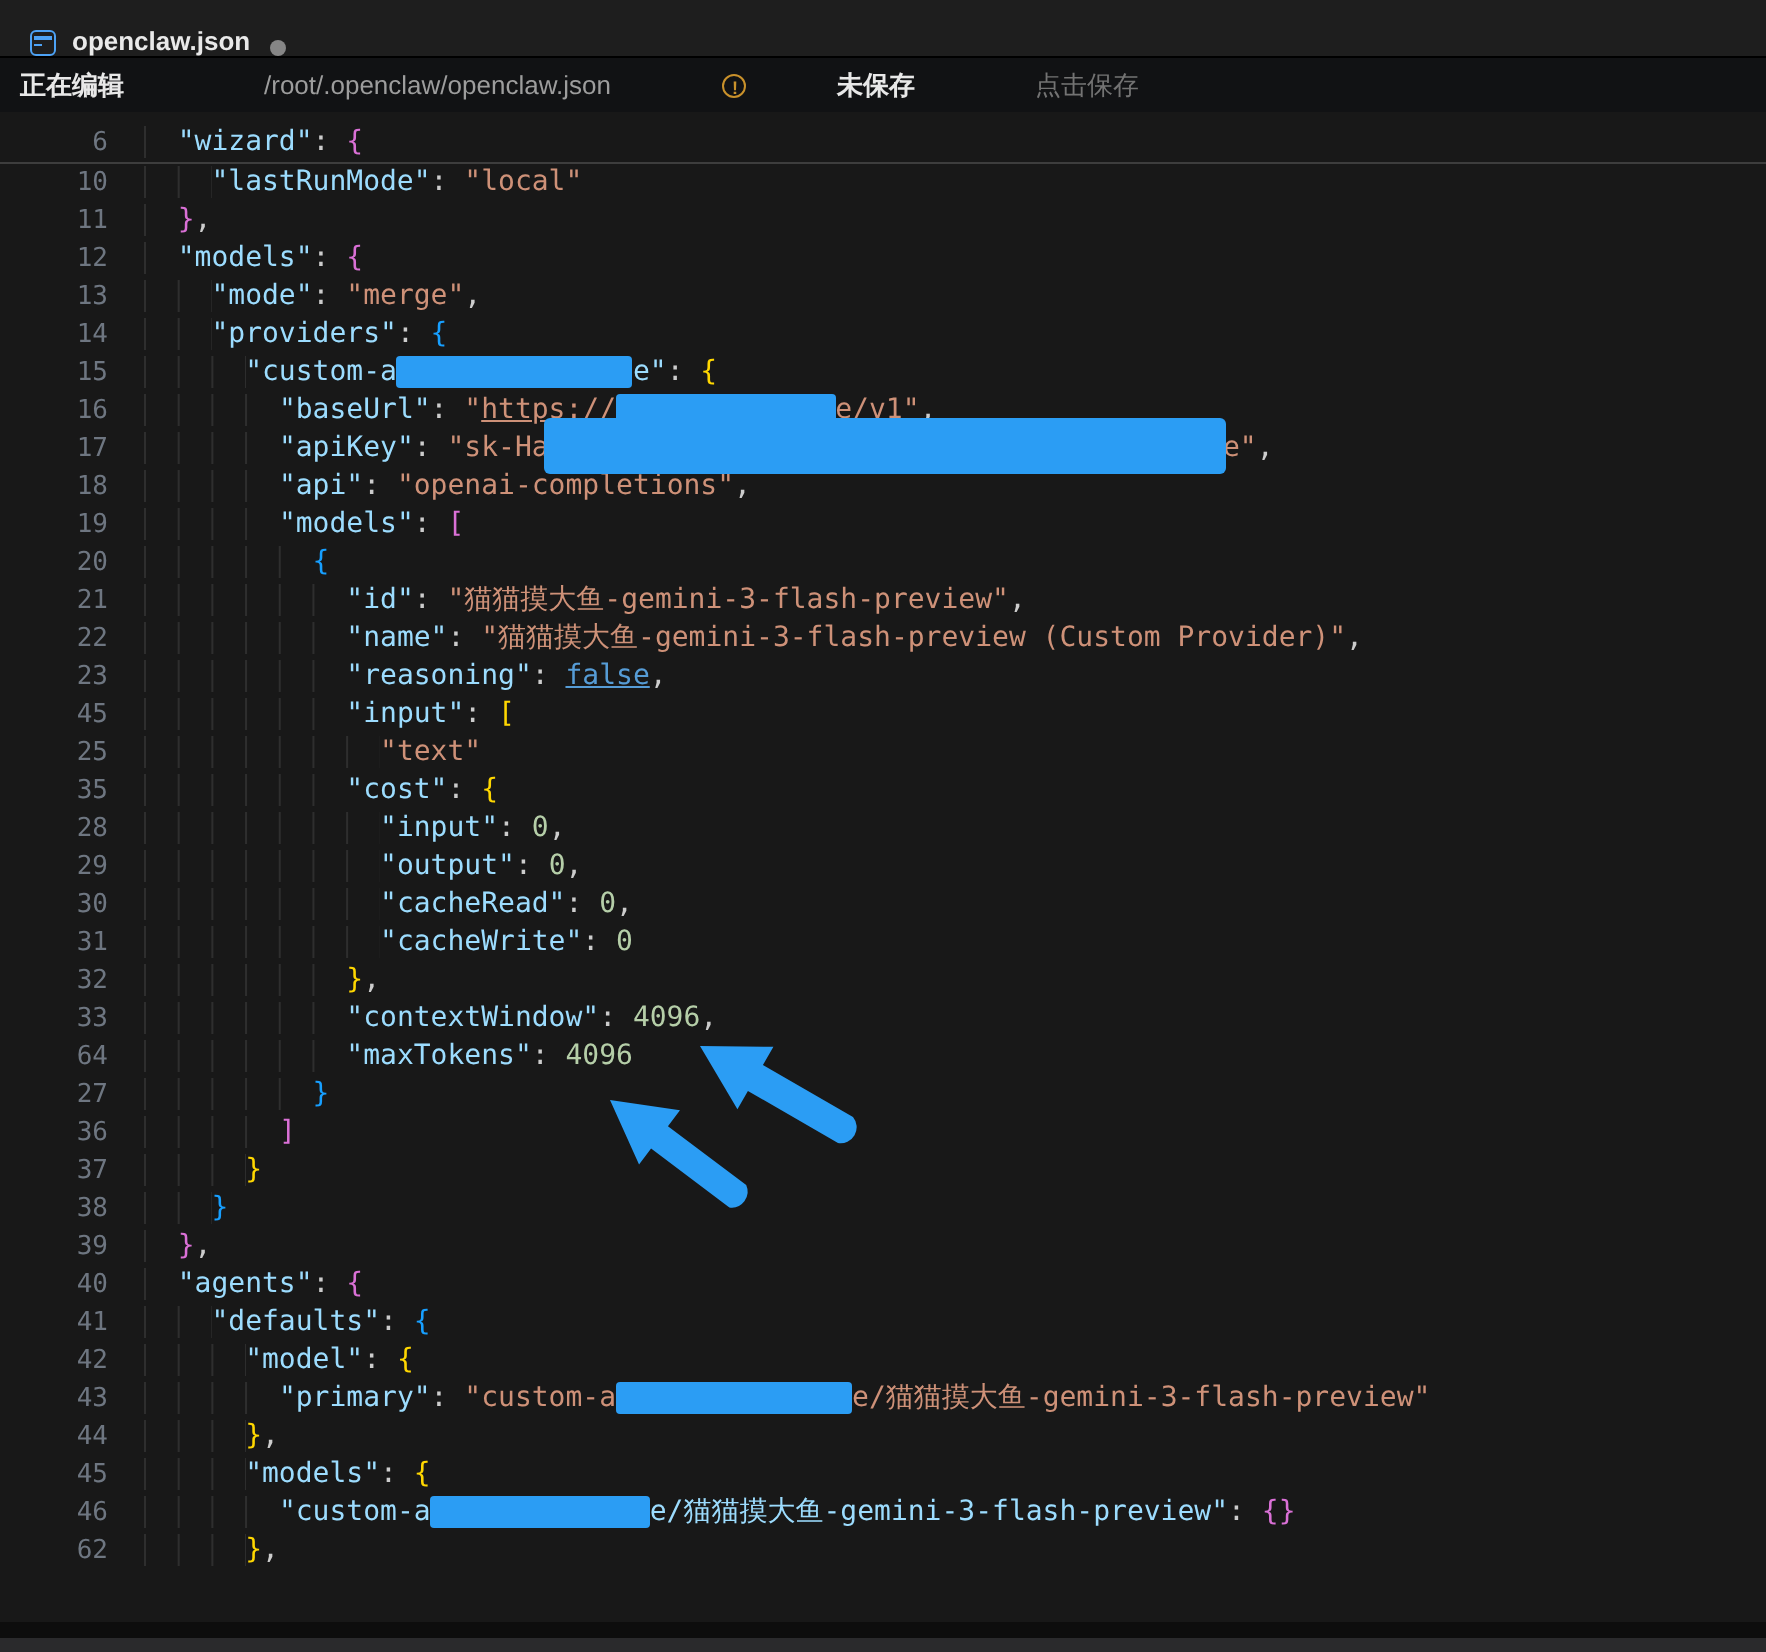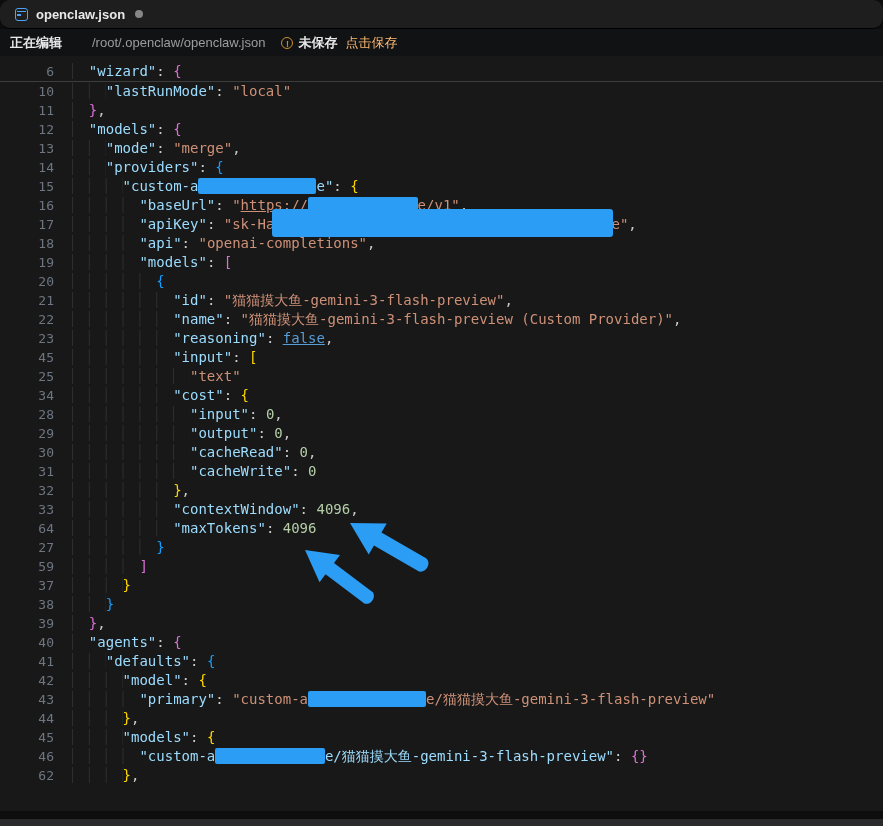--- a/index.html
+++ b/index.html
@@ -1,37 +1,37 @@
 <!DOCTYPE html>
 <html style="--accent: #2b9df4; --c-key: #9cdcfe; --c-str: #ce9178; --c-num: #b5cea8; --c-kw: #569cd6; --c-b1: #ffd700; --c-b2: #da70d6; --c-b3: #179fff; --c-gutter: #6e7681;"><head>
 <meta charset="utf-8">
 <style>
   html,body{margin:0;padding:0;background:#0d0d0d;width:883px;height:826px;overflow:hidden;}
   #app{width:883px;height:826px;position:relative;font-family:"Liberation Sans",sans-serif;}
 
   
-  .tabbar{height:28px;background:#1e1e1e;display:flex;align-items:center;
-          padding-left:15px;border-bottom:1px solid #000;border-radius:10px;}
+  .tabbar{height:28px;background:#1e1e1e;display:flex;align-items:flex-end;
+          padding-left:15px;border-bottom:1px solid #000;}
   .file-icon{width:13px;height:13px;border:1.5px solid #4da2f5;border-radius:3px;
              display:inline-block;position:relative;box-sizing:border-box;}
   .file-icon::before{content:"";position:absolute;left:1px;right:1px;top:2px;height:1.5px;background:#4da2f5;}
   .file-icon::after{content:"";position:absolute;left:1px;width:4px;top:5.5px;height:1.5px;background:#4da2f5;}
   .tab-title{color:#e9e9e9;font-weight:bold;font-size:13px;margin-left:8px;}
   .mod-dot{width:8px;height:8px;border-radius:50%;background:#868686;margin-left:10px;}
 
   
   .statusrow{height:27px;background:#111214;display:flex;align-items:center;
-             font-size:13px;padding-left:10px;}
+             font-size:13px;padding-left:10px;gap:40px;}
   .st-mode{color:#e8e8e8;font-weight:bold;}
   .st-path{color:#9d9d9d;margin-left:30px;}
   .warn-ic{width:12px;height:12px;border:1.5px solid #c9912b;border-radius:50%;
            color:#c9912b;font-size:9px;font-weight:bold;line-height:12px;text-align:center;
            display:inline-block;margin-left:16px;box-sizing:border-box;}
   .st-unsaved{color:#e8e8e8;font-weight:bold;margin-left:5px;}
-  .st-save{color:#fdba74;margin-left:8px;cursor:pointer;}
+  .st-save{color:#737373;margin-left:20px;cursor:pointer;}
 
   
   .editor{position:relative;height:755px;background:#181818;overflow:hidden;
           font-family:"DejaVu Sans Mono",monospace;font-size:14px;line-height:19px;}
   #code{padding-top:6px;}
   .line{height:19px;white-space:pre;}
   .line.fold{border-bottom:1px solid #3d3d3d;}
   .ln{display:inline-block;width:54px;text-align:right;color:var(--c-gutter);font-size:13px;}
   .codetxt{padding-left:18px;color:#cccccc;}
   .sp{background-image:linear-gradient(to right,#2e2e2e 0,#2e2e2e 1px,transparent 1px);
@@ -86,30 +86,30 @@
         <div class="line"><span class="ln">16</span><span class="codetxt"><span class="sp">        </span><span class="key">"baseUrl"</span><span class="pun">: </span><span class="str">"</span><span class="url">https://</span><span class="red">             </span><span class="url">e/v1</span><span class="str">"</span><span class="pun">,</span></span></div>
         <div class="line"><span class="ln">17</span><span class="codetxt"><span class="sp">        </span><span class="key">"apiKey"</span><span class="pun">: </span><span class="str">"sk-Ha</span><span class="redtall">                                        </span><span class="str">e"</span><span class="pun">,</span></span></div>
         <div class="line"><span class="ln">18</span><span class="codetxt"><span class="sp">        </span><span class="key">"api"</span><span class="pun">: </span><span class="str">"openai-completions"</span><span class="pun">,</span></span></div>
         <div class="line"><span class="ln">19</span><span class="codetxt"><span class="sp">        </span><span class="key">"models"</span><span class="pun">: </span><span class="b2">[</span></span></div>
         <div class="line"><span class="ln">20</span><span class="codetxt"><span class="sp">          </span><span class="b3">{</span></span></div>
         <div class="line"><span class="ln">21</span><span class="codetxt"><span class="sp">            </span><span class="key">"id"</span><span class="pun">: </span><span class="str">"猫猫摸大鱼-gemini-3-flash-preview"</span><span class="pun">,</span></span></div>
         <div class="line"><span class="ln">22</span><span class="codetxt"><span class="sp">            </span><span class="key">"name"</span><span class="pun">: </span><span class="str">"猫猫摸大鱼-gemini-3-flash-preview (Custom Provider)"</span><span class="pun">,</span></span></div>
         <div class="line"><span class="ln">23</span><span class="codetxt"><span class="sp">            </span><span class="key">"reasoning"</span><span class="pun">: </span><span class="kw">false</span><span class="pun">,</span></span></div>
         <div class="line"><span class="ln">45</span><span class="codetxt"><span class="sp">            </span><span class="key">"input"</span><span class="pun">: </span><span class="b1">[</span></span></div>
         <div class="line"><span class="ln">25</span><span class="codetxt"><span class="sp">              </span><span class="str">"text"</span></span></div>
-        <div class="line"><span class="ln">34</span><span class="codetxt"><span class="sp">            </span><span class="key">"cost"</span><span class="pun">: </span><span class="b1">{</span></span></div>
+        <div class="line"><span class="ln">35</span><span class="codetxt"><span class="sp">            </span><span class="key">"cost"</span><span class="pun">: </span><span class="b1">{</span></span></div>
         <div class="line"><span class="ln">28</span><span class="codetxt"><span class="sp">              </span><span class="key">"input"</span><span class="pun">: </span><span class="num">0</span><span class="pun">,</span></span></div>
         <div class="line"><span class="ln">29</span><span class="codetxt"><span class="sp">              </span><span class="key">"output"</span><span class="pun">: </span><span class="num">0</span><span class="pun">,</span></span></div>
         <div class="line"><span class="ln">30</span><span class="codetxt"><span class="sp">              </span><span class="key">"cacheRead"</span><span class="pun">: </span><span class="num">0</span><span class="pun">,</span></span></div>
         <div class="line"><span class="ln">31</span><span class="codetxt"><span class="sp">              </span><span class="key">"cacheWrite"</span><span class="pun">: </span><span class="num">0</span></span></div>
         <div class="line"><span class="ln">32</span><span class="codetxt"><span class="sp">            </span><span class="b1">}</span><span class="pun">,</span></span></div>
         <div class="line"><span class="ln">33</span><span class="codetxt"><span class="sp">            </span><span class="key">"contextWindow"</span><span class="pun">: </span><span class="num">4096</span><span class="pun">,</span></span></div>
         <div class="line"><span class="ln">64</span><span class="codetxt"><span class="sp">            </span><span class="key">"maxTokens"</span><span class="pun">: </span><span class="num">4096</span></span></div>
         <div class="line"><span class="ln">27</span><span class="codetxt"><span class="sp">          </span><span class="b3">}</span></span></div>
-        <div class="line"><span class="ln">59</span><span class="codetxt"><span class="sp">        </span><span class="b2">]</span></span></div>
+        <div class="line"><span class="ln">36</span><span class="codetxt"><span class="sp">        </span><span class="b2">]</span></span></div>
         <div class="line"><span class="ln">37</span><span class="codetxt"><span class="sp">      </span><span class="b1">}</span></span></div>
         <div class="line"><span class="ln">38</span><span class="codetxt"><span class="sp">    </span><span class="b3">}</span></span></div>
         <div class="line"><span class="ln">39</span><span class="codetxt"><span class="sp">  </span><span class="b2">}</span><span class="pun">,</span></span></div>
         <div class="line"><span class="ln">40</span><span class="codetxt"><span class="sp">  </span><span class="key">"agents"</span><span class="pun">: </span><span class="b2">{</span></span></div>
         <div class="line"><span class="ln">41</span><span class="codetxt"><span class="sp">    </span><span class="key">"defaults"</span><span class="pun">: </span><span class="b3">{</span></span></div>
         <div class="line"><span class="ln">42</span><span class="codetxt"><span class="sp">      </span><span class="key">"model"</span><span class="pun">: </span><span class="b1">{</span></span></div>
         <div class="line"><span class="ln">43</span><span class="codetxt"><span class="sp">        </span><span class="key">"primary"</span><span class="pun">: </span><span class="str">"custom-a</span><span class="red">              </span><span class="str">e/猫猫摸大鱼-gemini-3-flash-preview"</span></span></div>
         <div class="line"><span class="ln">44</span><span class="codetxt"><span class="sp">      </span><span class="b1">}</span><span class="pun">,</span></span></div>
         <div class="line"><span class="ln">45</span><span class="codetxt"><span class="sp">      </span><span class="key">"models"</span><span class="pun">: </span><span class="b1">{</span></span></div>
         <div class="line"><span class="ln">46</span><span class="codetxt"><span class="sp">        </span><span class="key">"custom-a</span><span class="red">             </span><span class="key">e/猫猫摸大鱼-gemini-3-flash-preview"</span><span class="pun">: </span><span class="b2">{}</span></span></div>

